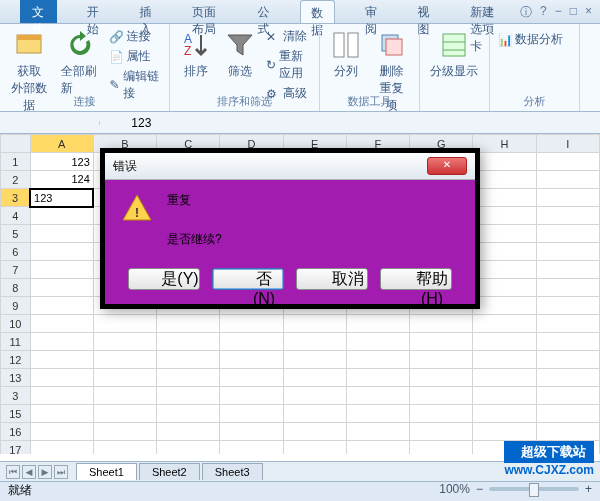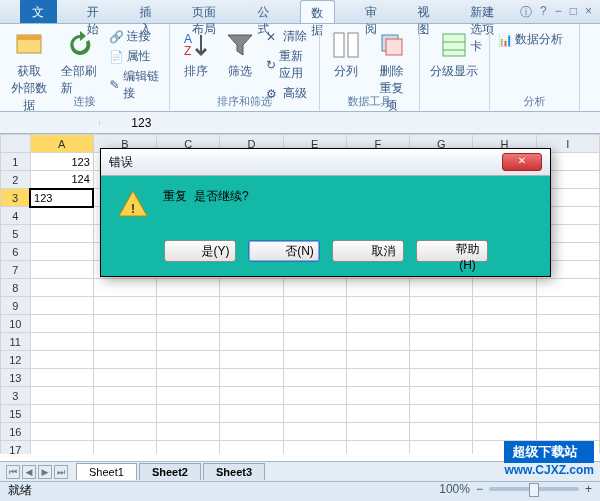--- a/index.html
+++ b/index.html
@@ -26,39 +26,39 @@
 .grid{border-collapse:collapse;width:100%;}
 .grid th,.grid td{border:1px solid #d4d4d4;height:18px;font-weight:normal;font-size:11px;}
 .grid th{background:#e8eef4;color:#333;}
 .corner{width:28px;background:#e8eef4;}
 .colh{width:60px;}
 .colh.sel{background:#ffd966;}
 .rowh{width:28px;text-align:center;background:#e8eef4;}
 .rowh.sel{background:#ffd966;}
 .cell{text-align:right;padding:0 3px;background:#fff;}
 .cell.edit{border:2px solid #000;text-align:left;background:#fff;}
-.dialog{position:absolute;left:100px;top:148px;width:451px;background:#14b8a6;border:1px solid #000000;box-shadow:3px 3px 12px rgba(0,0,0,.35);z-index:10;}
+.dialog{position:absolute;left:100px;top:148px;width:380px;background:#a21caf;border:5px solid #000000;box-shadow:3px 3px 12px rgba(0,0,0,.35);z-index:10;}
 .dtitle{background:linear-gradient(#fff,#e0e8f0);padding:4px 8px;display:flex;align-items:center;border-bottom:1px solid #b0b0b0;}
 .dclose{margin-left:auto;width:40px;height:18px;background:linear-gradient(#e77,#c33);border:1px solid #a22;border-radius:3px;color:#fff;text-align:center;line-height:14px;font-size:10px;cursor:pointer;}
 .dbody{padding:12px 16px;display:flex;gap:14px;align-items:flex-start;}
 .warnicn{width:32px;height:32px;}
-.dtxt{display:flex;gap:7px;}
+.dtxt{display:flex;flex-direction:column;gap:22px;}
 .dbtns{display:flex;gap:12px;justify-content:center;padding:8px 0 14px;}
-.dbtn{width:72px;height:22px;background:linear-gradient(#fdfdfd,#e4e4e4);border:1px solid #8a8a8a;border-radius:3px;cursor:pointer;font-size:12px;padding-left:32px;}
+.dbtn{width:72px;height:22px;background:linear-gradient(#fdfdfd,#e4e4e4);border:1px solid #8a8a8a;border-radius:3px;cursor:pointer;font-size:16px;padding-left:32px;}
 .dbtn.def{border:1px solid #3a72b5;box-shadow:0 0 0 1px #7ab0e8 inset;}
 .stabs{position:absolute;bottom:20px;left:0;right:0;height:20px;background:#e4ecf4;display:flex;align-items:center;border-top:1px solid #a0b8d0;}
 .snav{display:flex;gap:2px;padding:0 6px;}
 .snav span{width:14px;height:14px;border:1px solid #9ab;color:#678;text-align:center;line-height:12px;font-size:9px;cursor:pointer;}
 .stab{padding:2px 12px;background:#fff;border:1px solid #9ab;border-bottom:none;margin-left:2px;cursor:pointer;font-size:11px;}
-.stab:not(.act){background:#dce6f0;font-weight:bold;}
+.stab:not(.act){background:#dce6f0;}
 .sbar{position:absolute;bottom:0;left:0;right:0;height:20px;background:#dfe9f5;display:flex;align-items:flex-start;padding:0 8px;border-top:1px solid #a0b8d0;}
 .zoom{margin-left:auto;display:flex;align-items:center;gap:6px;color:#456;font-size:11px;}
 .zslider{width:90px;height:4px;background:#b0c4d8;position:relative;border-radius:2px;}
 .zslider::after{content:"";position:absolute;left:50%;top:-4px;width:8px;height:12px;background:#eef4fa;border:1px solid #89a;transform:translateX(-50%);}
-.wmark{position:absolute;right:6px;bottom:24px;text-align:left;pointer-events:none;}
+.wmark{position:absolute;right:6px;bottom:24px;text-align:right;pointer-events:none;}
 .wm1{background:#06c;color:#fff;padding:2px 8px;font-size:13px;font-weight:bold;}
 .wm2{color:#06c;font-size:12px;font-weight:bold;}
 </style>
 </head>
 <body>
 
 <div class="tabs">
   <div class="tab file">文件</div>
   <div class="tab">开始</div>
   <div class="tab">插入</div>

